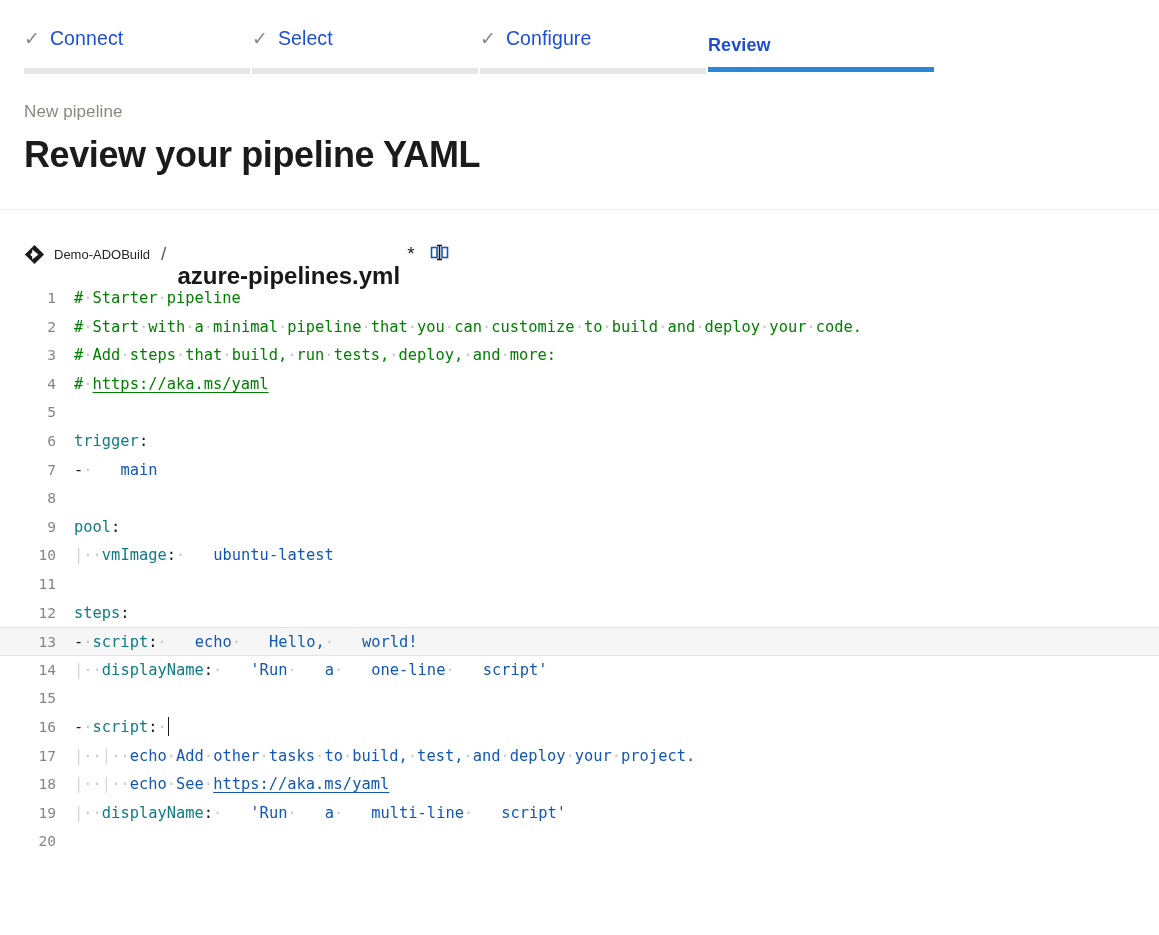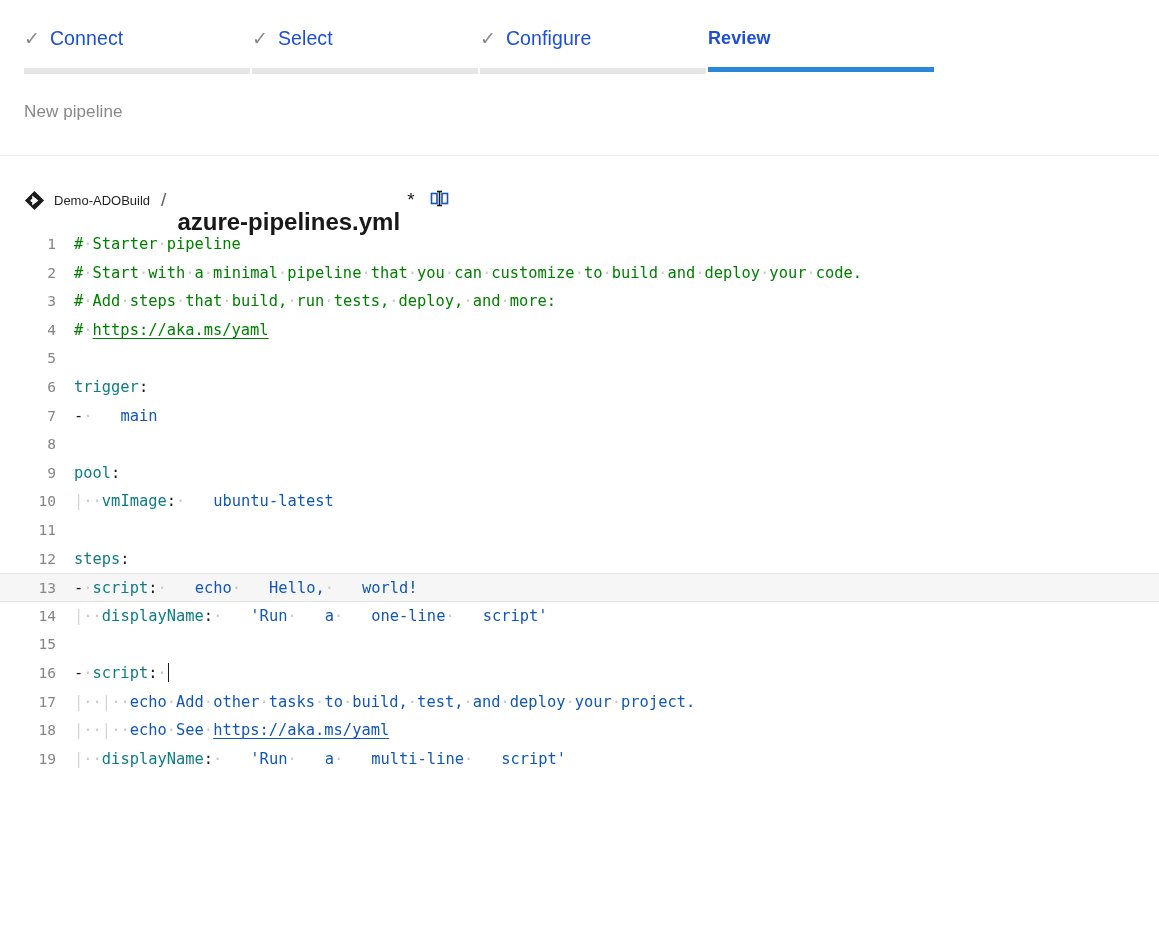--- a/index.html
+++ b/index.html
@@ -56,21 +56,21 @@
     margin-top: 10px;
     border-radius: 0;
   }
   .wstep.active .wbar {
     background: #2b88d8;
     height: 5px;
     margin-top: 11px;
   }
   .wstep.active .wstep-head {
     height: 36px;
-    align-items: center;
+    align-items: flex-end;
     padding-top: 2px;
   }
 
   
   .page-head {
     padding: 28px 24px 0 24px;
   }
   .eyebrow {
     font-size: 17px;
     color: #8a8886;
@@ -216,20 +216,21 @@
     <div class="wstep-head">
       <span class="wlabel">Review</span>
     </div>
     <div class="wbar"></div>
   </div>
 
 </div>
 
 <div class="page-head">
   <div class="eyebrow">New pipeline</div>
+  <div class="page-title">Review your pipeline YAML</div>
 </div>
 <div class="divider"></div>
 
 <div class="filebar">
   <span class="repo-icon">
     <svg width="21" height="21" viewBox="0 0 21 21" aria-hidden="true">
       <path d="M10.5 0.9 L20.1 10.5 L10.5 20.1 L0.9 10.5 Z" fill="#1b1b1b"></path>
       <path d="M8.2 5.6 L14.4 10.5 L8.2 15.4 Z" fill="#ffffff"></path>
       <circle cx="8.0" cy="10.5" r="1.5" fill="#ffffff"></circle>
     </svg>
@@ -339,14 +340,18 @@
   <div class="code-line">
     <span class="ln">18</span>
     <span class="src"><span class="guide">|</span><span class="ws">·</span><span class="ws">·</span><span class="guide">|</span><span class="ws">·</span><span class="ws">·</span><span class="t-plain">echo</span><span class="ws">·</span><span class="t-plain">See</span><span class="ws">·</span><span class="t-link-b">https://aka.ms/yaml</span></span>
   </div>
 
   <div class="code-line">
     <span class="ln">19</span>
     <span class="src"><span class="guide">|</span><span class="ws">·</span><span class="ws">·</span><span class="t-key">displayName</span><span class="t-punct">:</span><span class="ws">·</span><span class="t-val">'Run</span><span class="ws">·</span><span class="t-val">a</span><span class="ws">·</span><span class="t-val">multi-line</span><span class="ws">·</span><span class="t-val">script'</span></span>
   </div>
 
+  <div class="code-line">
+    <span class="ln">20</span>
+    <span class="src"></span>
+  </div>
 
 </div>
 
 </body></html>

